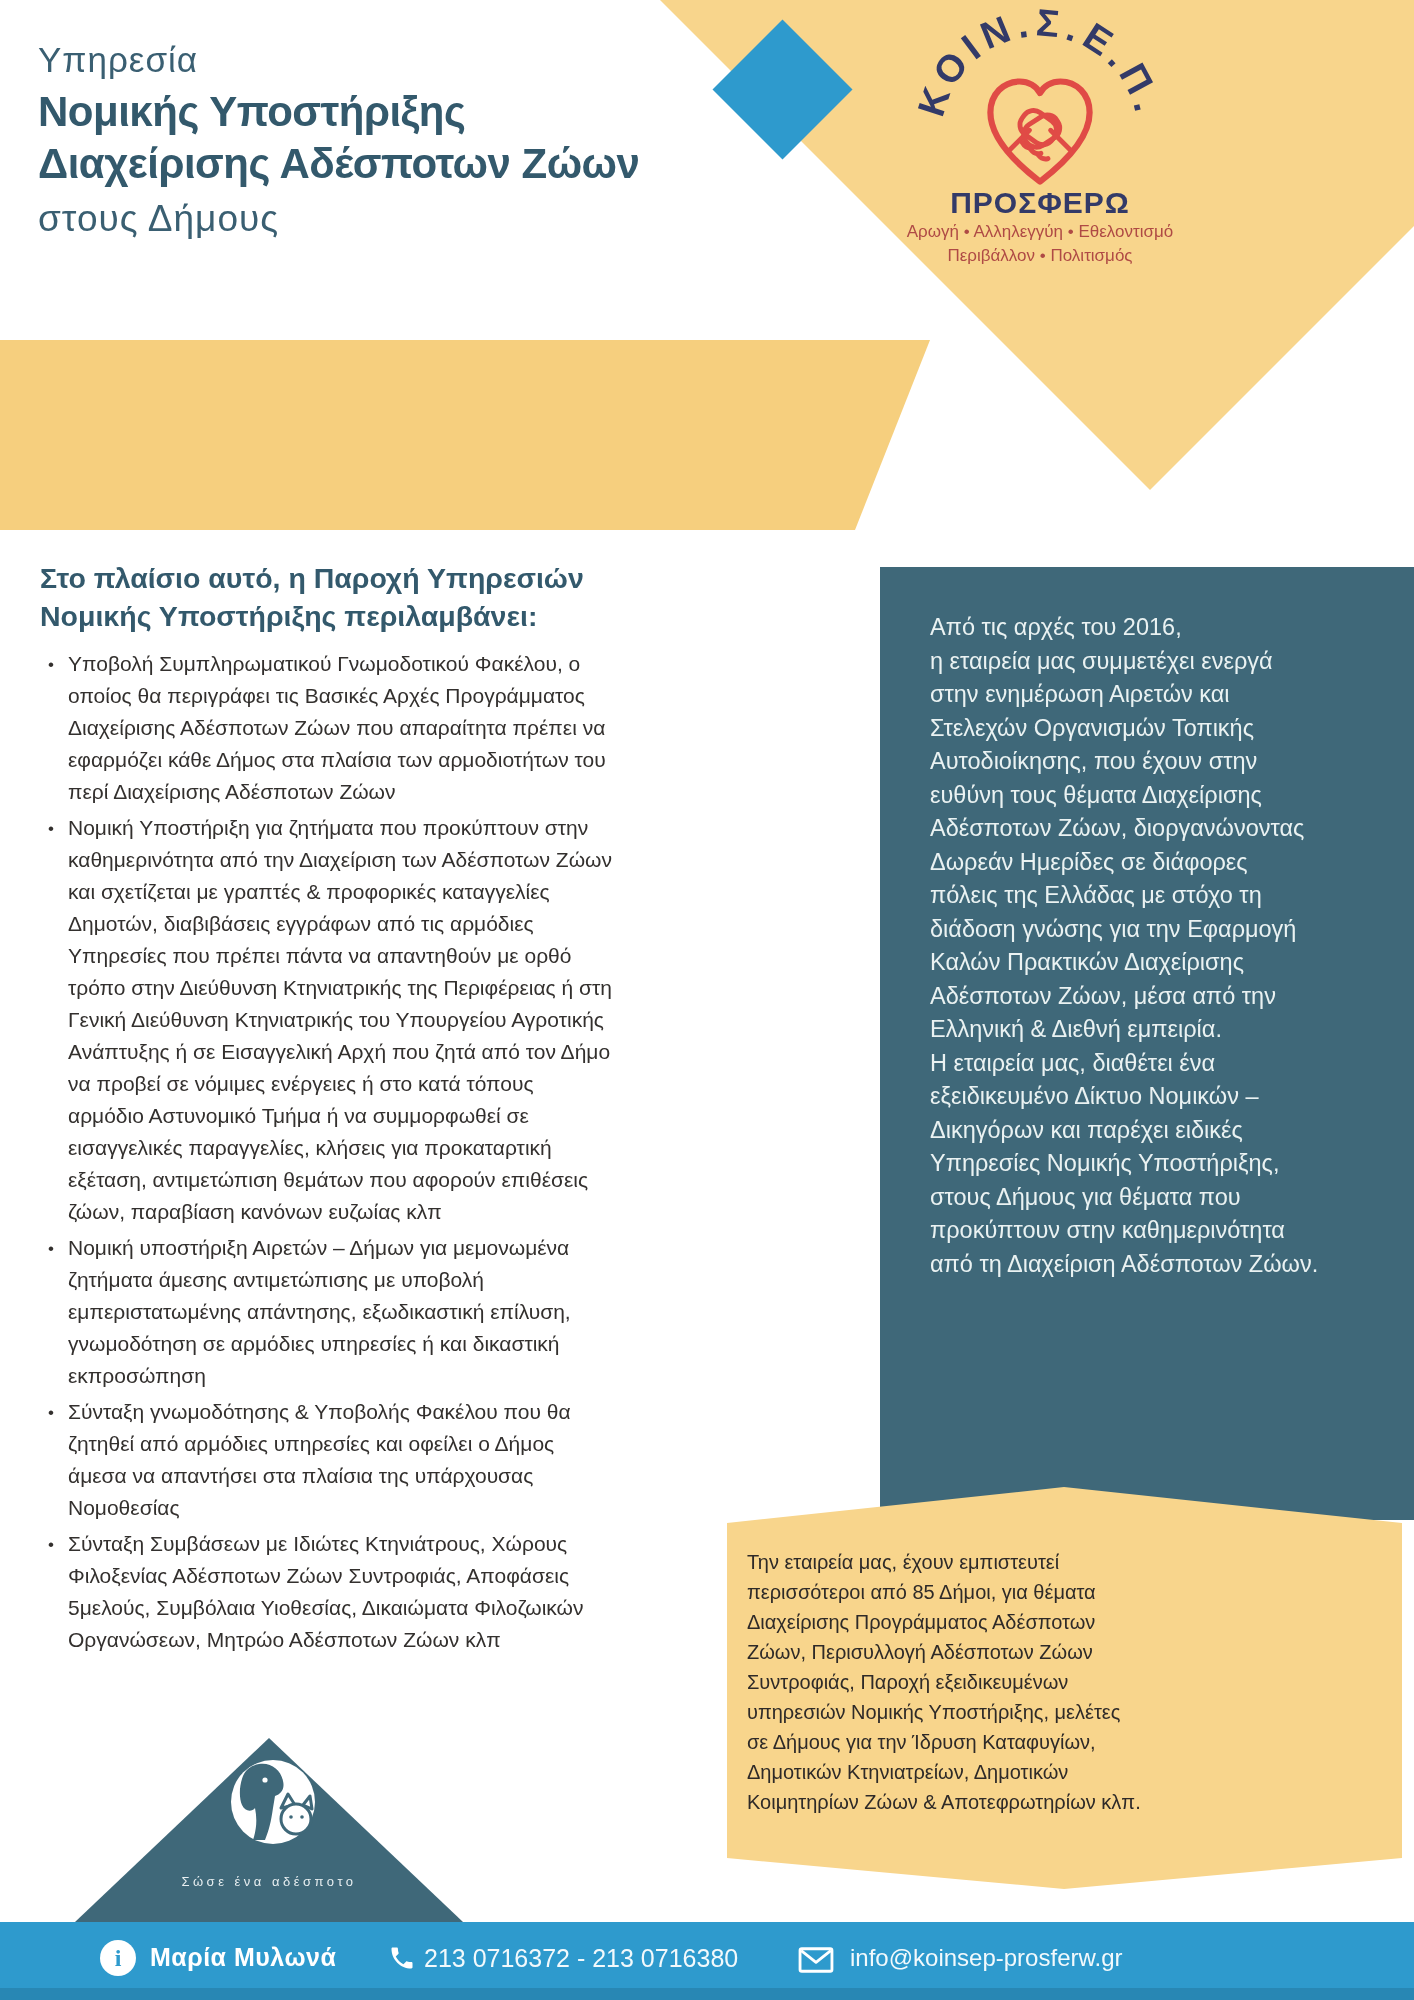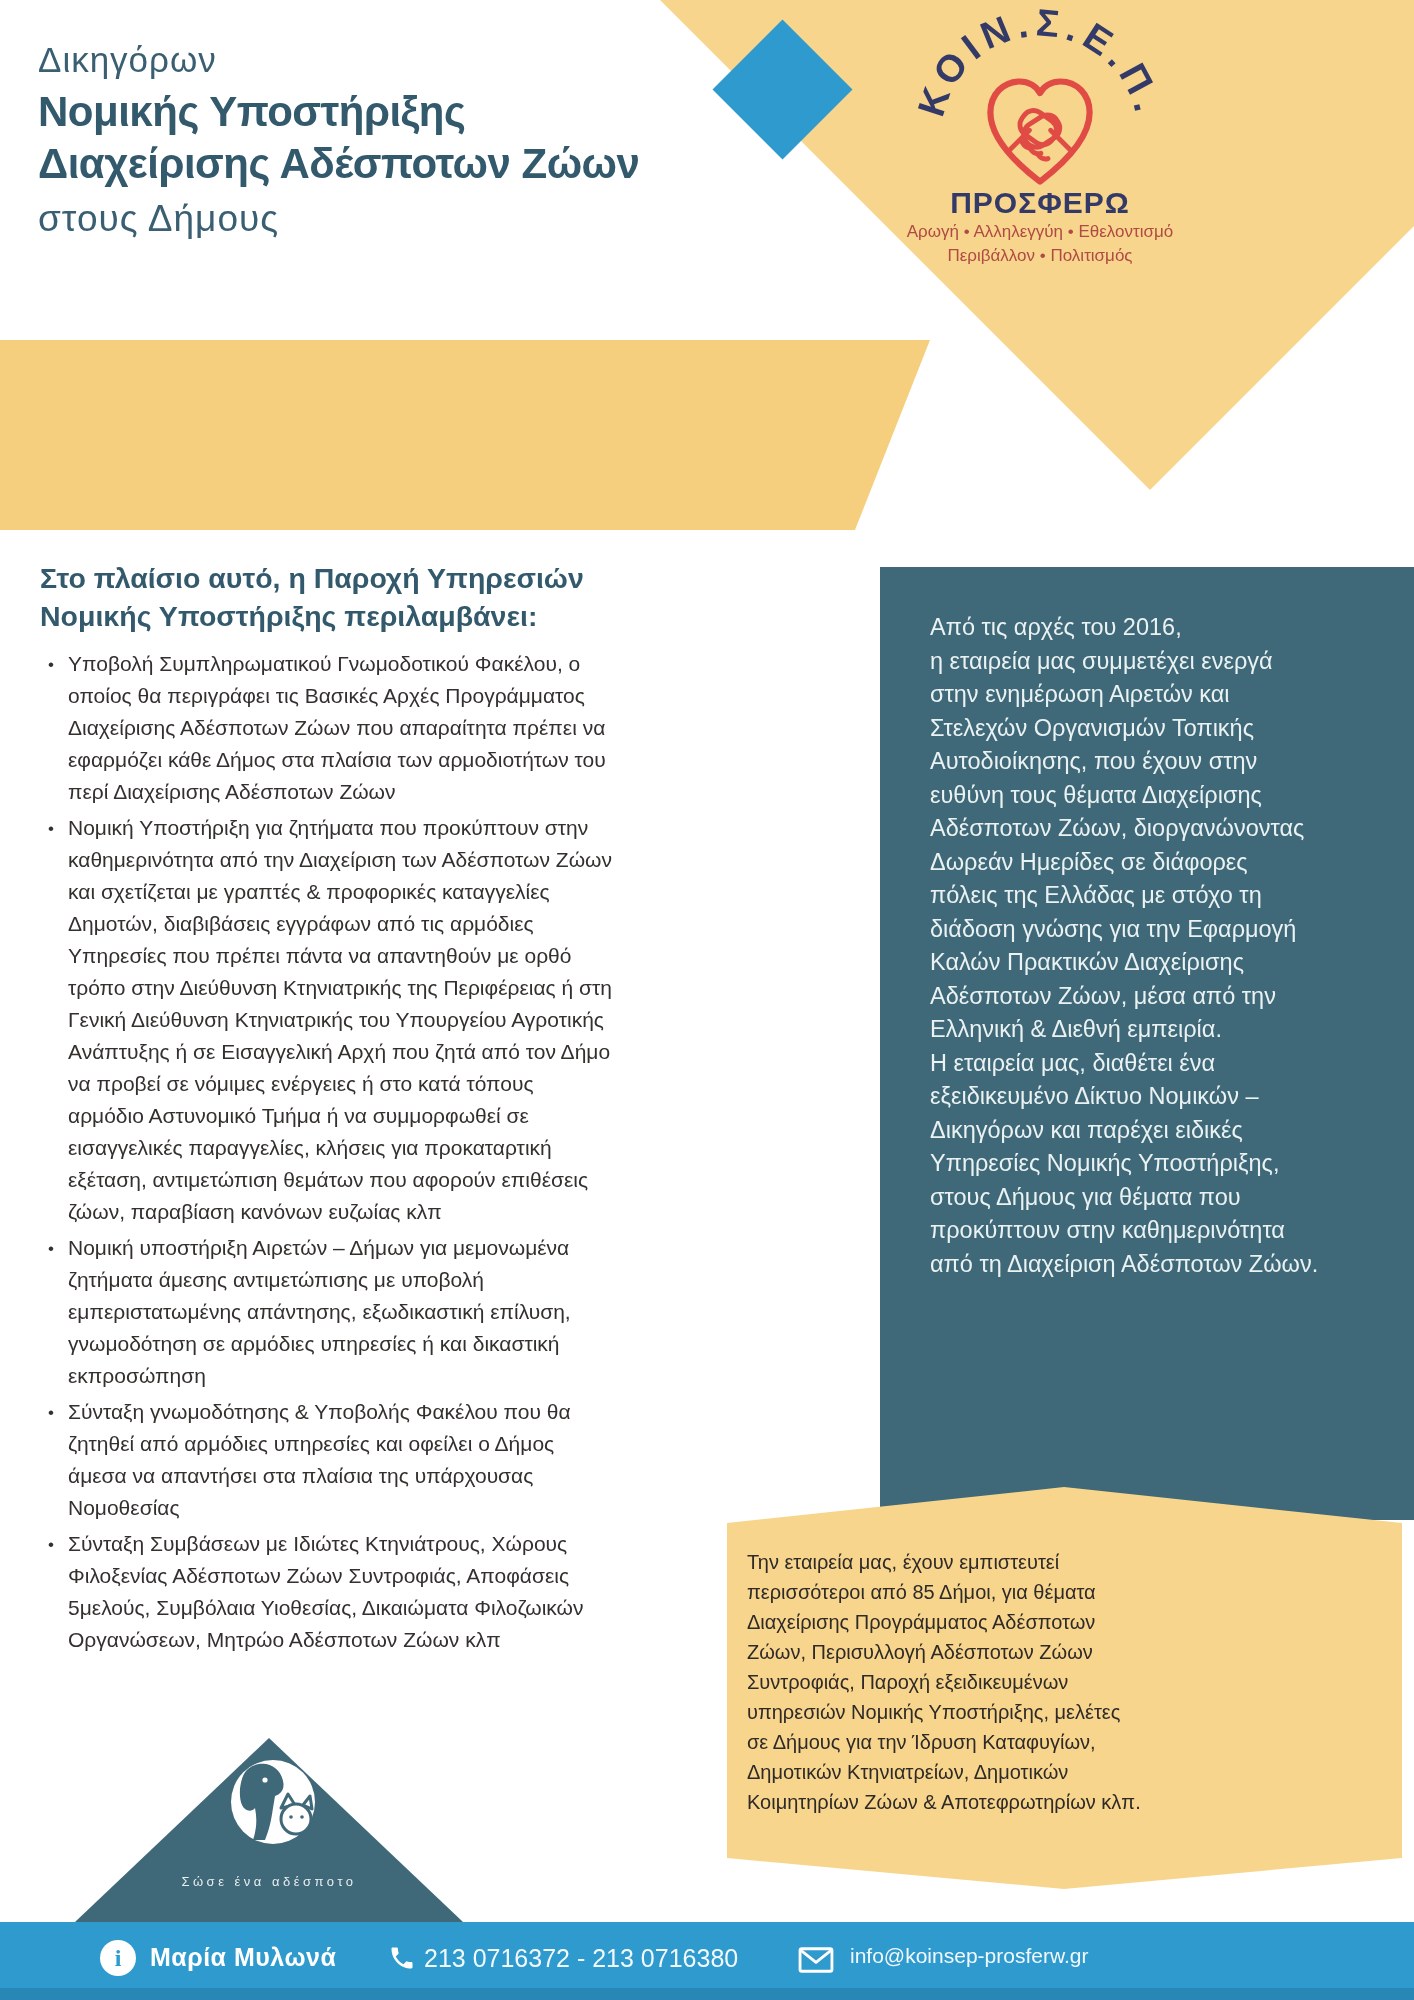--- a/index.html
+++ b/index.html
@@ -71,31 +71,31 @@
   
   .footer{left:0;top:1922px;width:1414px;height:78px;background:var(--blue);}
   .footer-shade{left:0;top:66px;width:1414px;height:12px;background:rgba(0,0,0,0.12);}
   .info-icon{left:100px;top:18px;width:36px;height:36px;background:#fff;border-radius:50%;
     color:var(--blue);font-weight:700;font-size:24px;text-align:center;line-height:36px;
     font-family:"Liberation Serif","DejaVu Serif",serif;}
   .contact-name{left:150px;top:21px;font-size:25px;font-weight:700;color:#fff;letter-spacing:.5px;}
   .phone-icon{left:388px;top:22px;width:28px;height:28px;}
   .phone-number{left:424px;top:22px;font-size:25px;color:#F2F9FC;}
   .email-icon{left:798px;top:25px;width:36px;height:26px;}
-  .email-address{left:850px;top:22px;font-size:21px;color:#F2F9FC;}
+  .email-address{left:850px;top:22px;font-size:24px;color:#F2F9FC;}
 </style>
 </head>
 <body>
 
 <div id="page">
 
   <div class="abs yellow-corner"></div>
   <div class="abs blue-diamond"></div>
 
-  <div class="abs eyebrow">Δικηγόρων</div>
+  <div class="abs eyebrow">Υπηρεσία</div>
   <div class="abs title-line t1">Νομικής Υποστήριξης</div>
   <div class="abs title-line t2">Διαχείρισης Αδέσποτων Ζώων</div>
   <div class="abs subtitle">στους Δήμους</div>
 
   <svg class="abs logo-arc" viewBox="0 0 340 170">
     <defs>
         <path id="arcPath" d="M 72 150 A 98 98 0 0 1 268 150"></path>
       </defs>
     <text class="arc-text"><textPath href="#arcPath" startOffset="50%" text-anchor="middle">ΚΟΙΝ.Σ.Ε.Π.</textPath></text>
   </svg>

